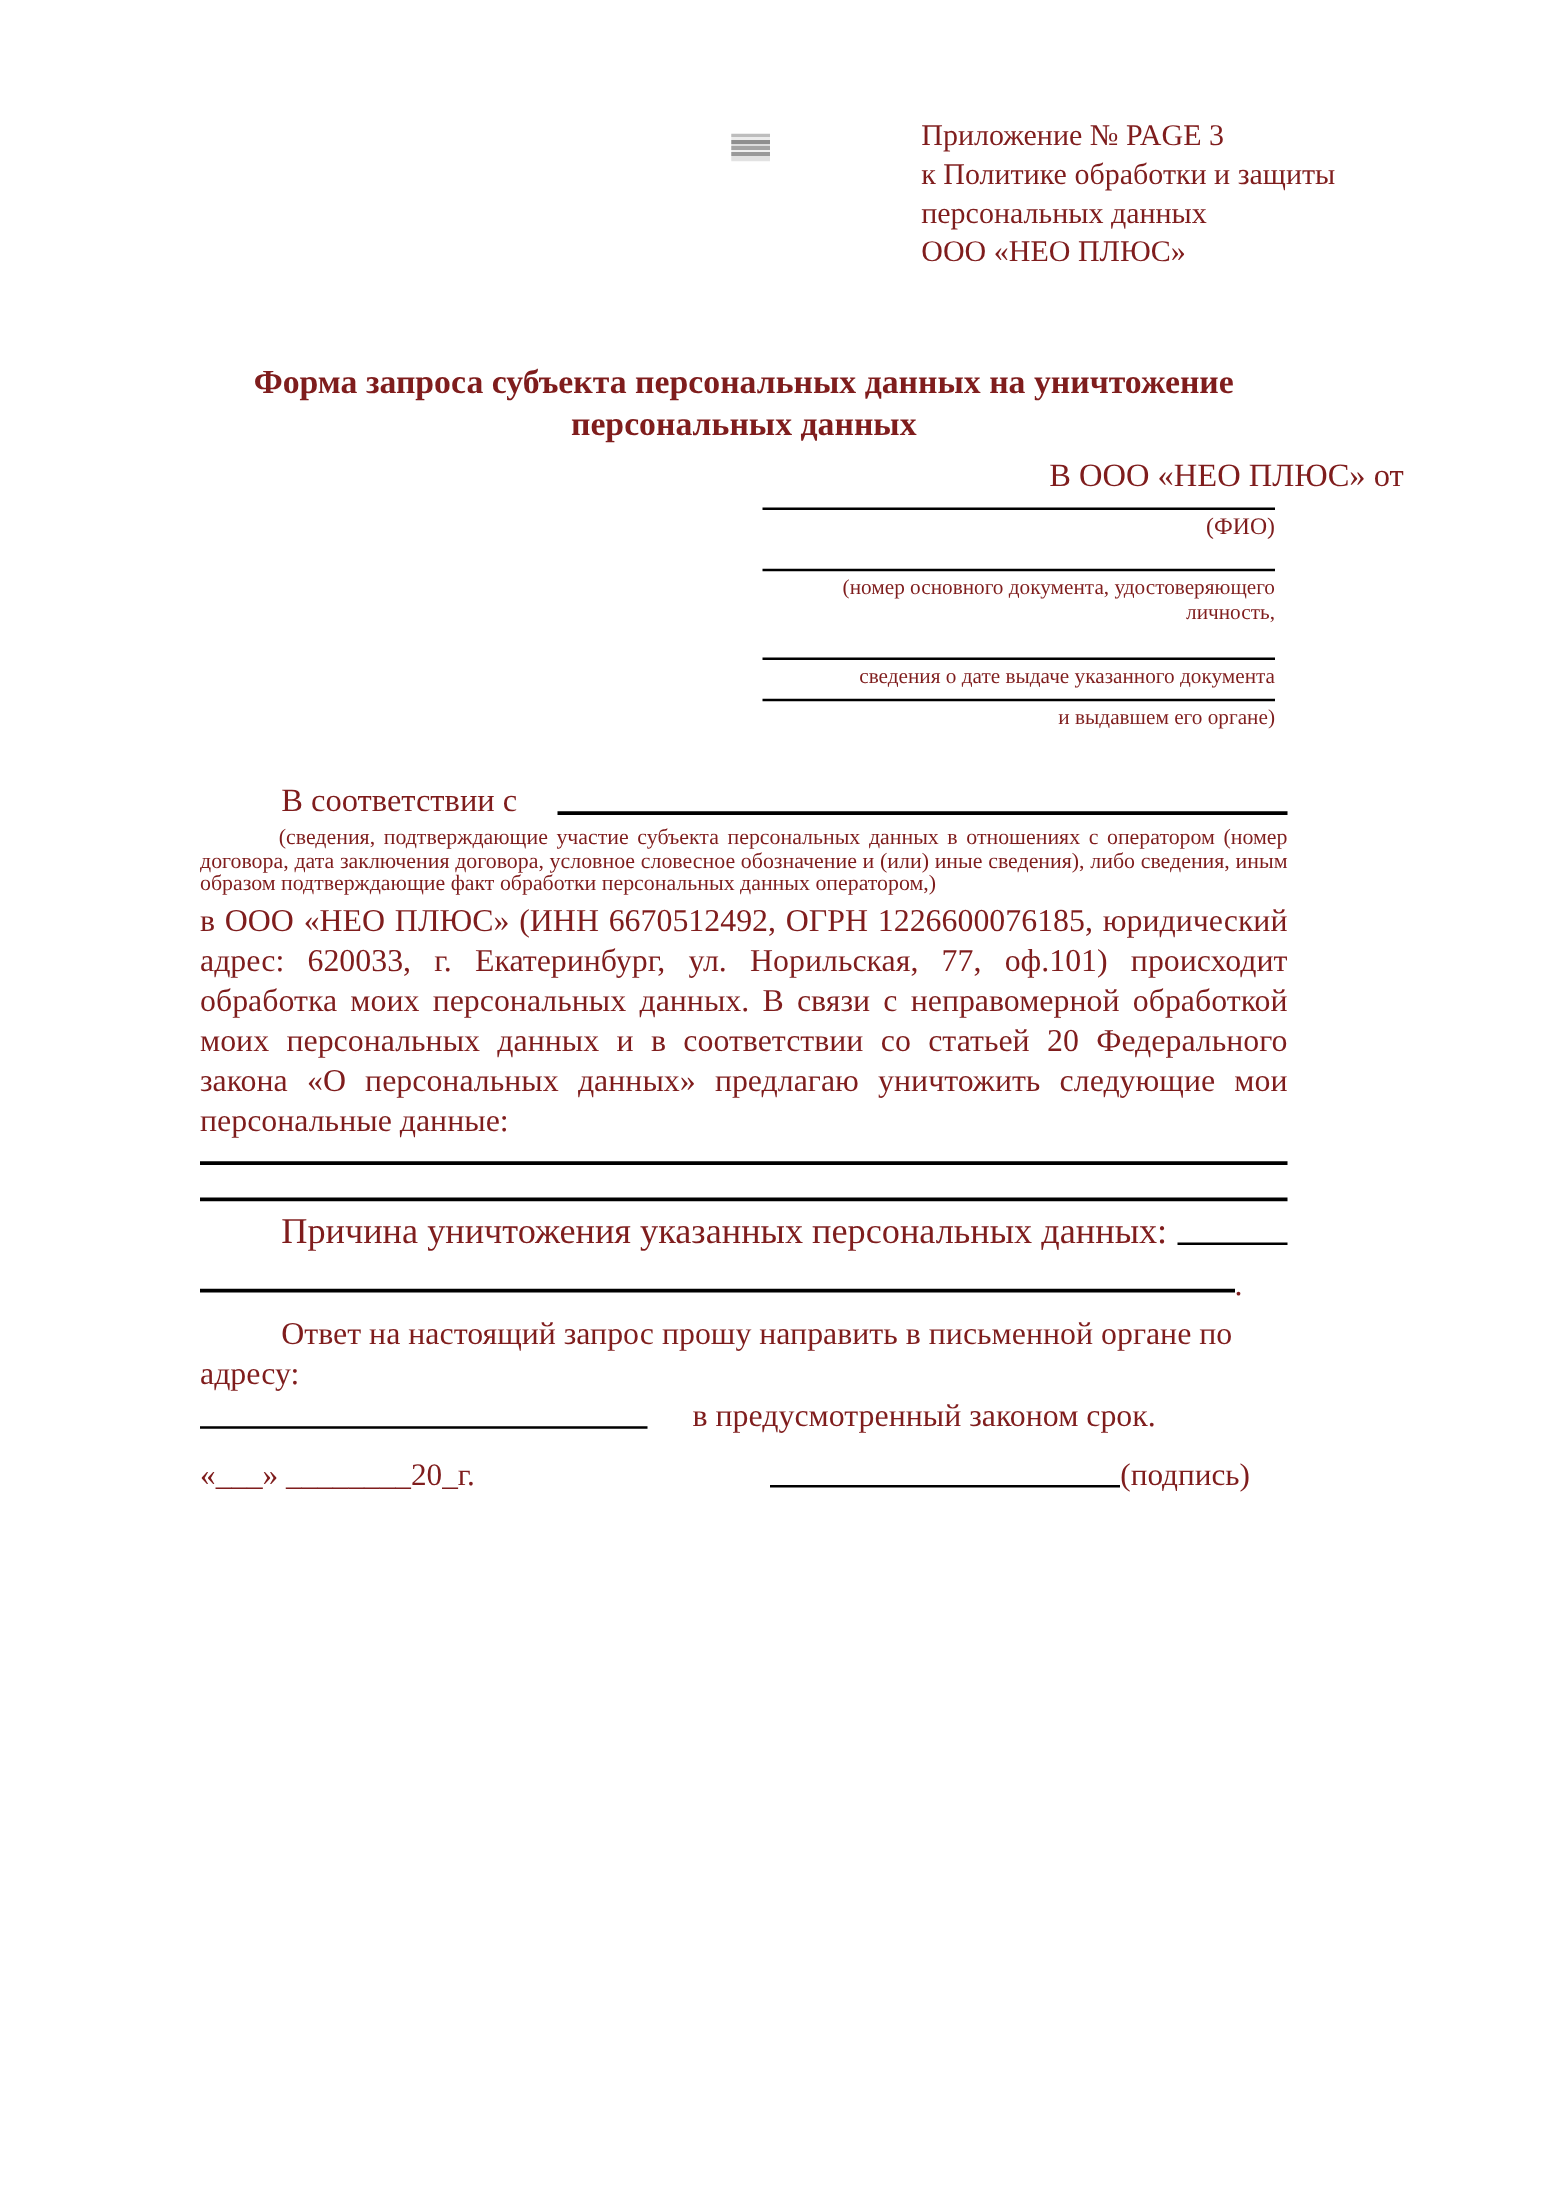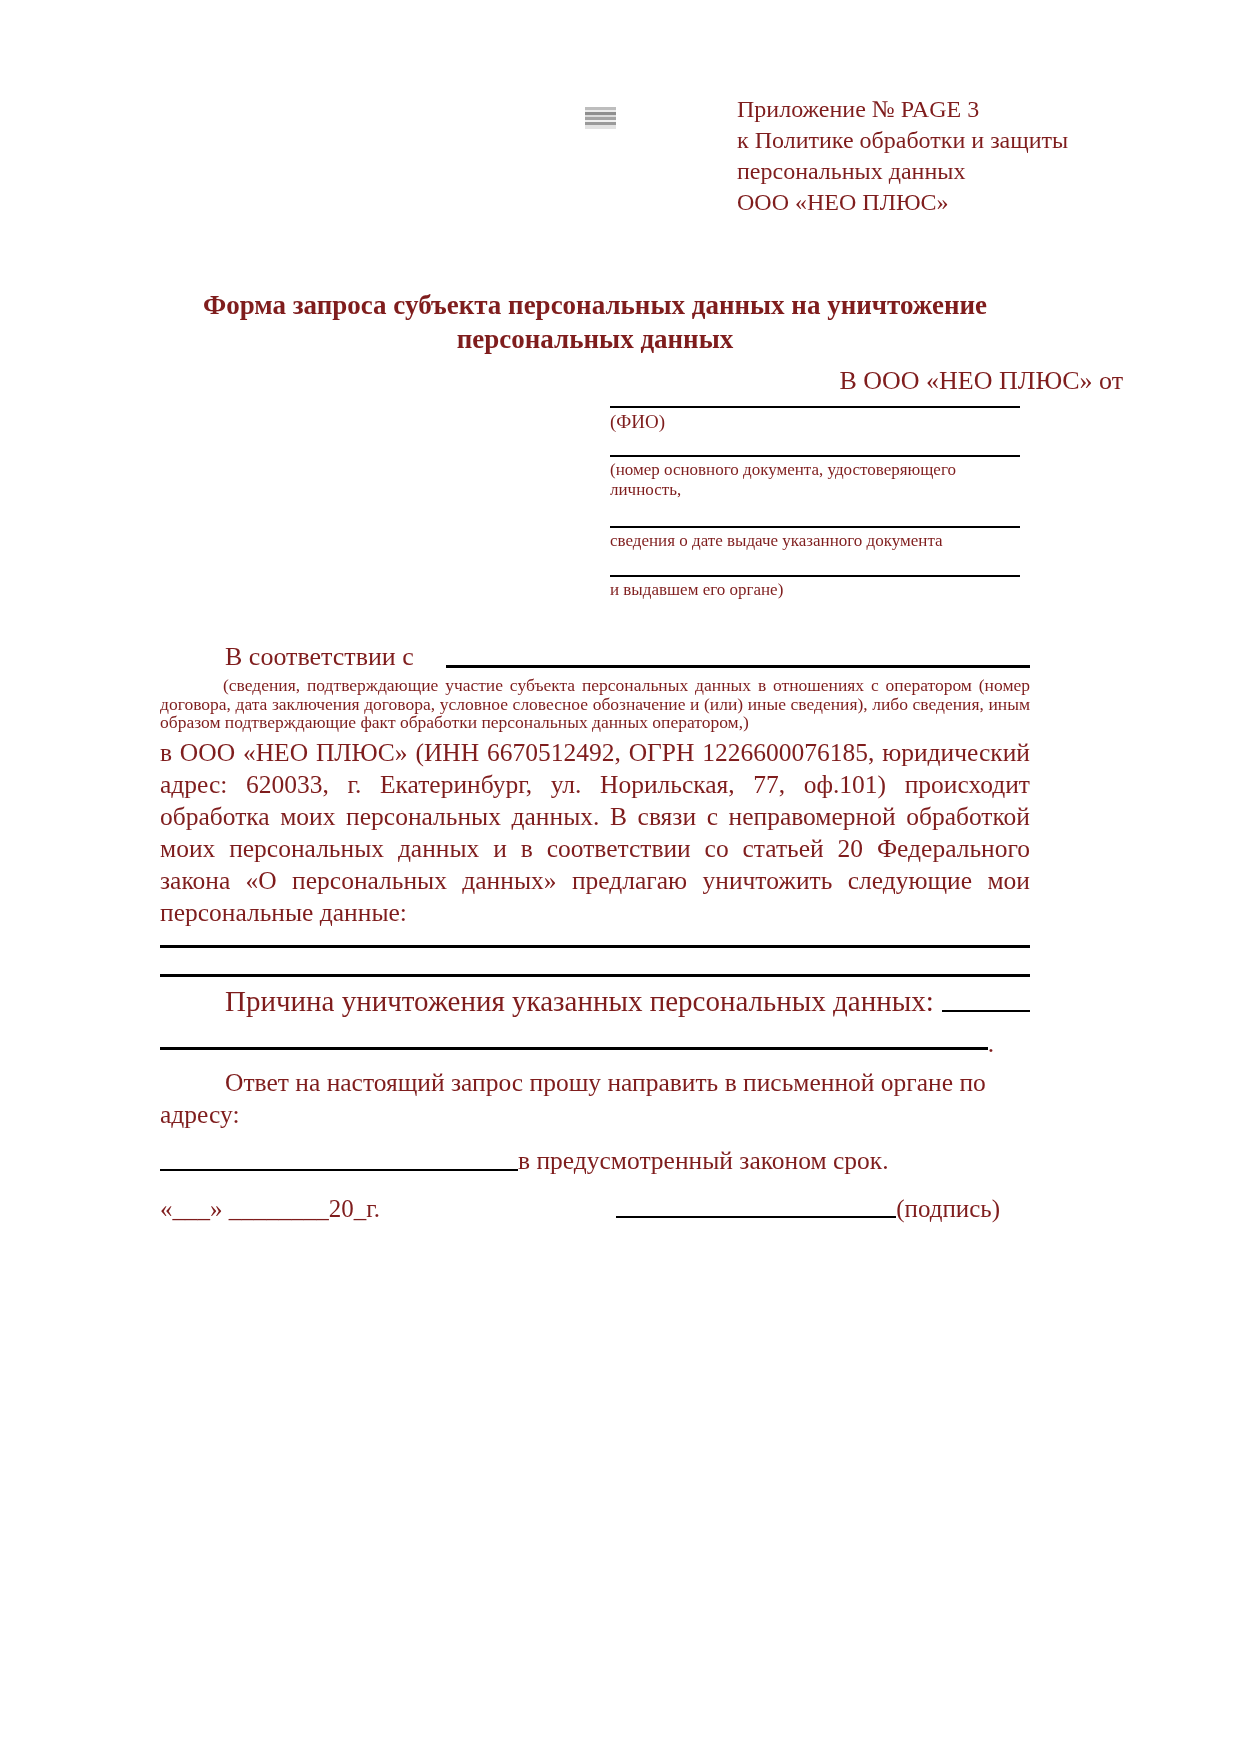--- a/index.html
+++ b/index.html
@@ -20,40 +20,40 @@
     font-size:24px;line-height:31px;white-space:nowrap;
   }
   .content{position:absolute;left:160px;top:0;width:870px;}
   .title{
     margin:288px auto 0 auto;max-width:816px;
     text-align:center;font-weight:bold;font-size:27px;line-height:34px;
   }
   .to-line{margin-top:10px;text-align:right;transform:translateX(93px);font-size:26px;}
   .fields{width:410px;margin-left:450px;margin-top:10px;}
   .rule{height:2px;background:#000;}
-  .fld-cap{text-align:left;font-size:17px;padding-top:3px;}
+  .fld-cap{text-align:right;font-size:17px;padding-top:3px;}
   .fld-cap.big{font-size:19px;}
   .mb-a{margin-bottom:22px;}
   .mb-b{margin-bottom:26px;}
-  .mb-c{margin-bottom:24px;}
+  .mb-c{margin-bottom:8px;}
   .accordance{display:flex;align-items:flex-end;margin-top:40px;font-size:26px;line-height:33px;gap:24px;}
   .acc-text{padding-left:65px;white-space:nowrap;}
   .fill{flex:1;border-bottom:3px solid #000;margin:0 0 5px 8px;}
   .fill.thin{border-bottom-width:2px;}
   .fine-print{margin-top:3px;font-size:17.5px;line-height:18.5px;text-align:justify;text-indent:63px;}
   .main-para{margin-top:5px;font-size:25.5px;line-height:32px;text-align:justify;}
   .blank{height:3px;background:#000;}
   .blank-a{margin-top:16px;}
   .blank-b{margin-top:26px;}
   .reason-row{display:flex;align-items:flex-end;margin-top:8px;font-size:29px;line-height:32px;}
   .reason-text{padding-left:65px;white-space:nowrap;}
   .linec-row{display:flex;align-items:flex-end;margin-top:14px;padding-right:36px;font-size:25.5px;line-height:26px;}
   .linec{flex:1;height:3px;background:#000;margin-bottom:7px;}
   .response1{margin-top:10px;font-size:25.5px;line-height:32px;text-indent:65px;}
-  .response2{display:flex;align-items:flex-end;font-size:25.5px;line-height:32px;margin-top:14px;}
+  .response2{display:flex;align-items:flex-end;font-size:25.5px;line-height:32px;margin-top:2px;gap:36px;}
   .resp-line{width:358px;border-bottom:2px solid #000;margin-bottom:6px;}
   .footer-row{display:flex;justify-content:space-between;align-items:center;margin-top:16px;padding-right:30px;font-size:25px;line-height:32px;}
   .sig-group{display:flex;align-items:flex-end;}
   .sig-line{width:280px;border-bottom:2px solid #000;margin-bottom:7px;}
 </style>
 </head>
 <body>
 
 <div class="page">
 

